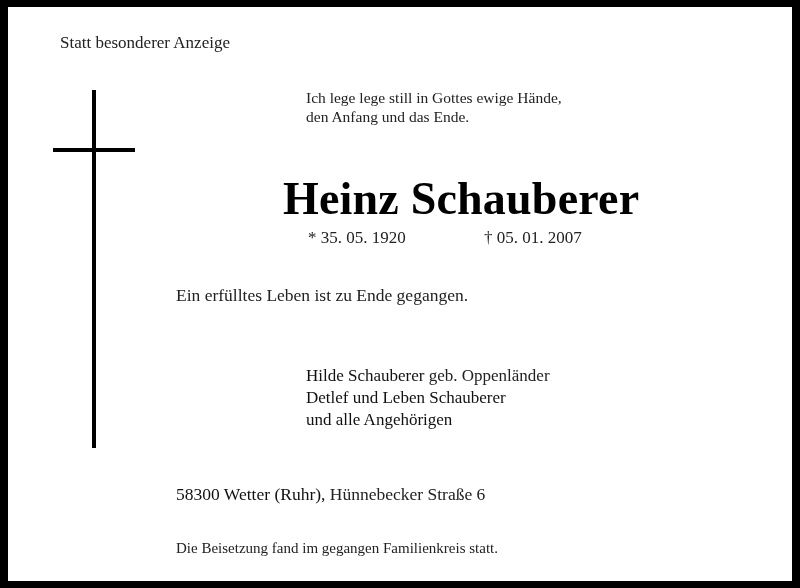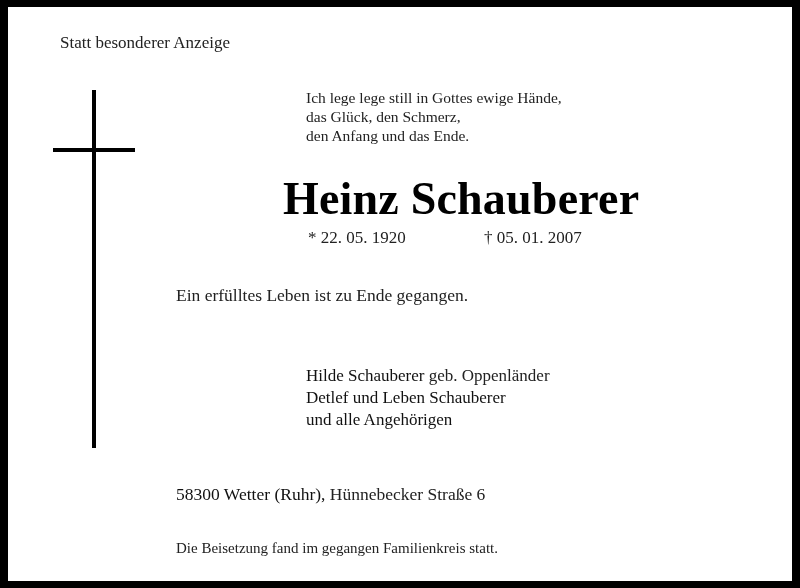--- a/index.html
+++ b/index.html
@@ -127,28 +127,27 @@
 
 <div class="abs header-note">Statt besonderer Anzeige</div>
 
 <div>
   <div class="cross-vertical"></div>
   <div class="cross-horizontal"></div>
 </div>
 
 <div class="abs verse">
   <div>Ich lege lege still in Gottes ewige Hände,</div>
-  <div>das Glück, den Schmerz,</div>
   <div>den Anfang und das Ende.</div>
 </div>
 
 <div class="abs name">Heinz Schauberer</div>
 
 <div class="abs dates">
-  <span>* 22. 05. 1920</span>
+  <span>* 35. 05. 1920</span>
   <span class="death">† 05. 01. 2007</span>
 </div>
 
 <div class="abs sentiment">
   <div>Ein erfülltes Leben ist zu Ende gegangen.</div>
 </div>
 
 <div class="abs mourners">
   <div><span class="b">Hilde Schauberer</span><span class="n"> geb. Oppenländer</span></div>
   <div class="b">Detlef und Leben Schauberer</div>

